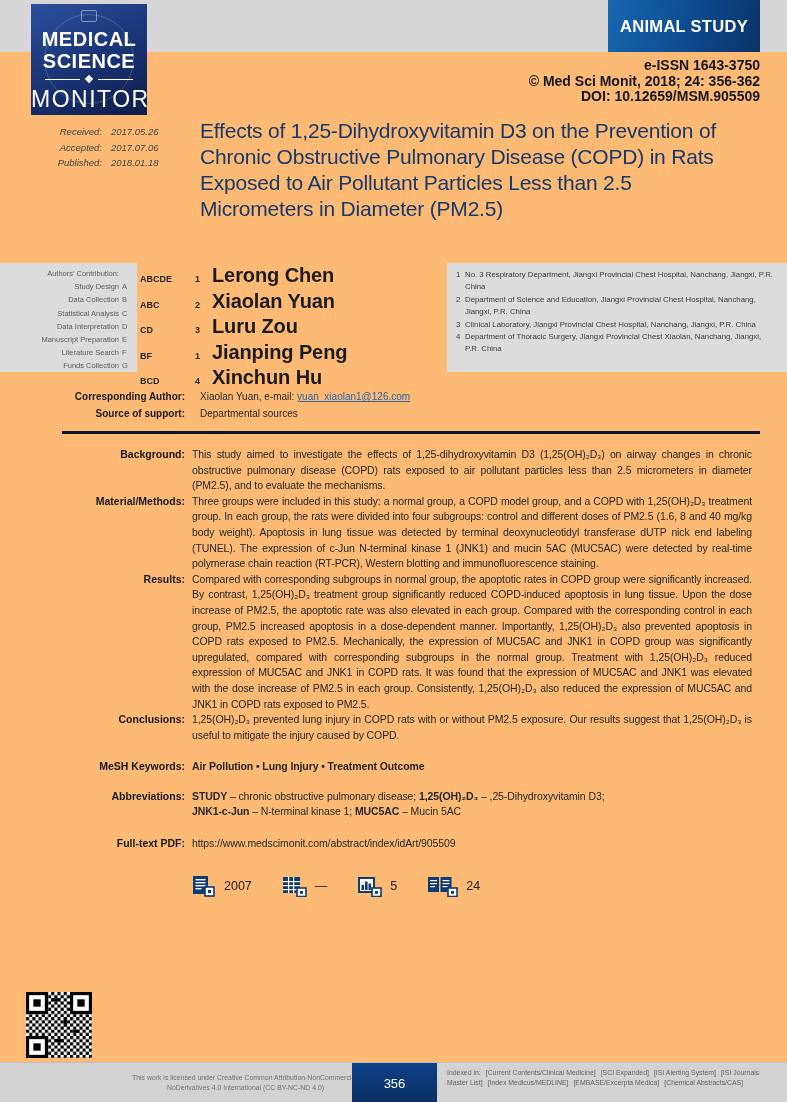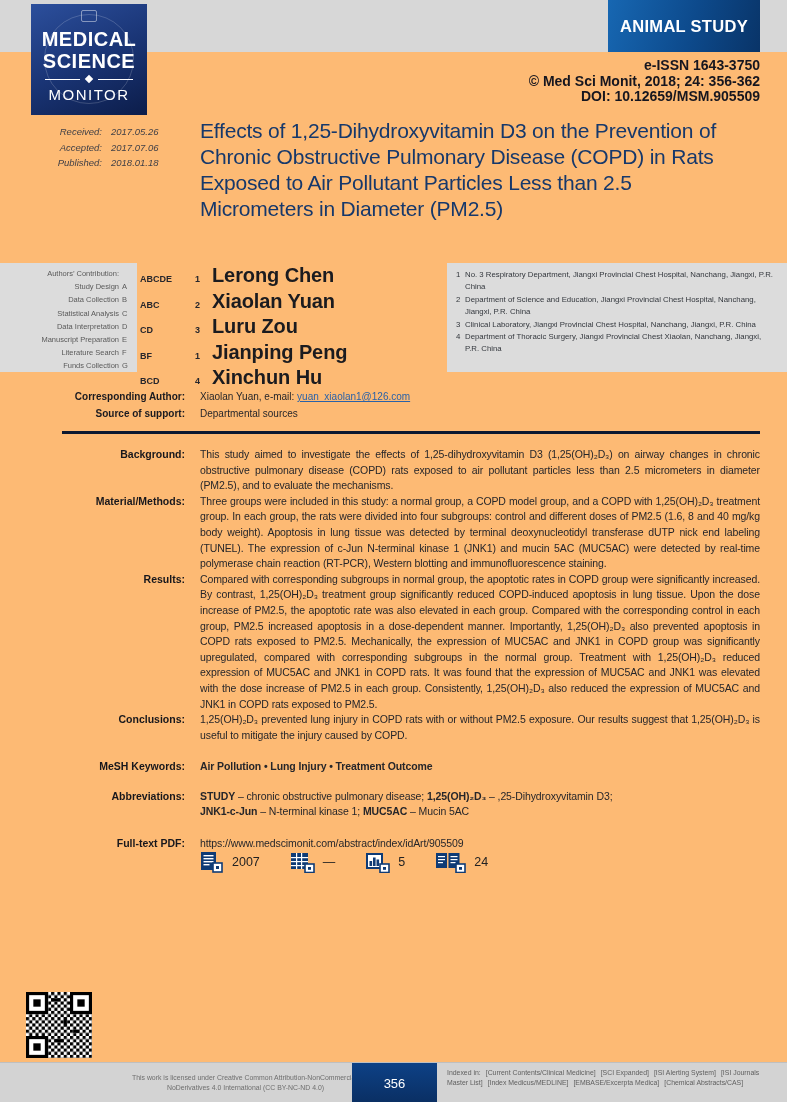--- a/index.html
+++ b/index.html
@@ -12,21 +12,21 @@
           background:linear-gradient(155deg,#2c4f9c 0%,#1a3576 50%,#0c1d4a 100%);
           color:#fff; text-align:center; padding-top:24px; overflow:hidden; }
   .logo .vitruvian { position:absolute; left:13px; top:10px; width:90px; height:90px;
           border:1px solid rgba(255,255,255,0.18); border-radius:50%; }
   .logo .crest { position:absolute; left:50px; top:6px; width:16px; height:12px;
           border:1px solid rgba(255,255,255,0.45); border-radius:2px; }
   .logo-line { font-weight:bold; font-size:20px; line-height:22px; letter-spacing:0.5px; position:relative; }
   .logo-divider { display:flex; align-items:center; justify-content:center; margin:4px 14px; position:relative; }
   .logo-divider .bar { flex:1; height:1px; background:#fff; }
   .logo-divider .diamond { width:6px; height:6px; background:#fff; transform:rotate(45deg); margin:0 6px; }
-  .logo-monitor { font-weight:400; font-size:15px; letter-spacing:1.5px; margin-top:2px; position:relative; }
+  .logo-monitor { font-weight:400; font-size:23px; letter-spacing:1.5px; margin-top:2px; position:relative; }
   .badge { position:absolute; left:608px; top:0; width:152px; height:52px;
            background:linear-gradient(105deg,#1767b2 0%,#0d4a8c 55%,#093468 100%);
            color:#fff; font-weight:bold; font-size:16.5px; display:flex; align-items:center; justify-content:center;
            letter-spacing:0.3px; }
   .meta { position:absolute; right:27px; top:58px; text-align:right; font-size:14px; font-weight:700;
           color:#16161f; line-height:15.5px; }
 
   
   .dates { position:absolute; left:18px; top:124px; width:165px; font-size:9.5px; color:#3f3f46; line-height:15.5px;font-style:italic; }
   .dates .row { display:grid; grid-template-columns:84px 1fr; column-gap:9px; }
@@ -56,31 +56,31 @@
   .correspond { position:absolute; left:0; top:389px; width:760px; font-size:10px; line-height:16.5px; }
   .c-row { display:grid; grid-template-columns:185px 1fr; column-gap:15px; }
   .c-row .lbl { text-align:right; font-weight:bold; color:#1a1a20; }
   .c-row .val { color:#26262a; }
   .email-link { color:#2a62a8; }
 
   .rule { position:absolute; left:62px; top:431px; width:698px; height:3px; background:#0c1830; }
 
   
   .abstract { position:absolute; left:0; top:447px; width:760px; }
-  .a-row { display:grid; grid-template-columns:185px 560px; column-gap:15px; }
+  .a-row { display:grid; grid-template-columns:185px 560px; column-gap:7px; }
   .a-row .lbl { text-align:right; font-weight:bold; font-size:10.5px; color:#17171c; line-height:15.6px; }
   .a-row .txt { font-size:10.5px; color:#26262a; line-height:15.6px; text-align:justify; letter-spacing:-0.1px; }
   .gap16 { height:16px; } .gap14 { height:14px; }
   .mesh-val { font-weight:bold; color:#16386b; }
   .abbrev { color:#16386b; text-align:left !important; }
   .abbrev b { font-weight:bold; }
   .pdf-url { color:#26262a; text-decoration:none; }
 
   
-  .metrics { display:flex; align-items:center; gap:30px; margin-top:0; }
+  .metrics { display:flex; align-items:center; gap:30px; margin-top:24px; }
   .metric { display:flex; align-items:center; gap:8px; }
   .metric .val { font-size:12.5px; color:#222; }
   .metric svg { display:block; }
 
   
   .qr { position:absolute; left:26px; top:992px; width:66px; height:66px; }
 
   
   .footer { position:absolute; left:0; top:1062px; width:787px; height:40px; background:#d3d3d3;
             border-top:1px solid #bfbfbf; }

